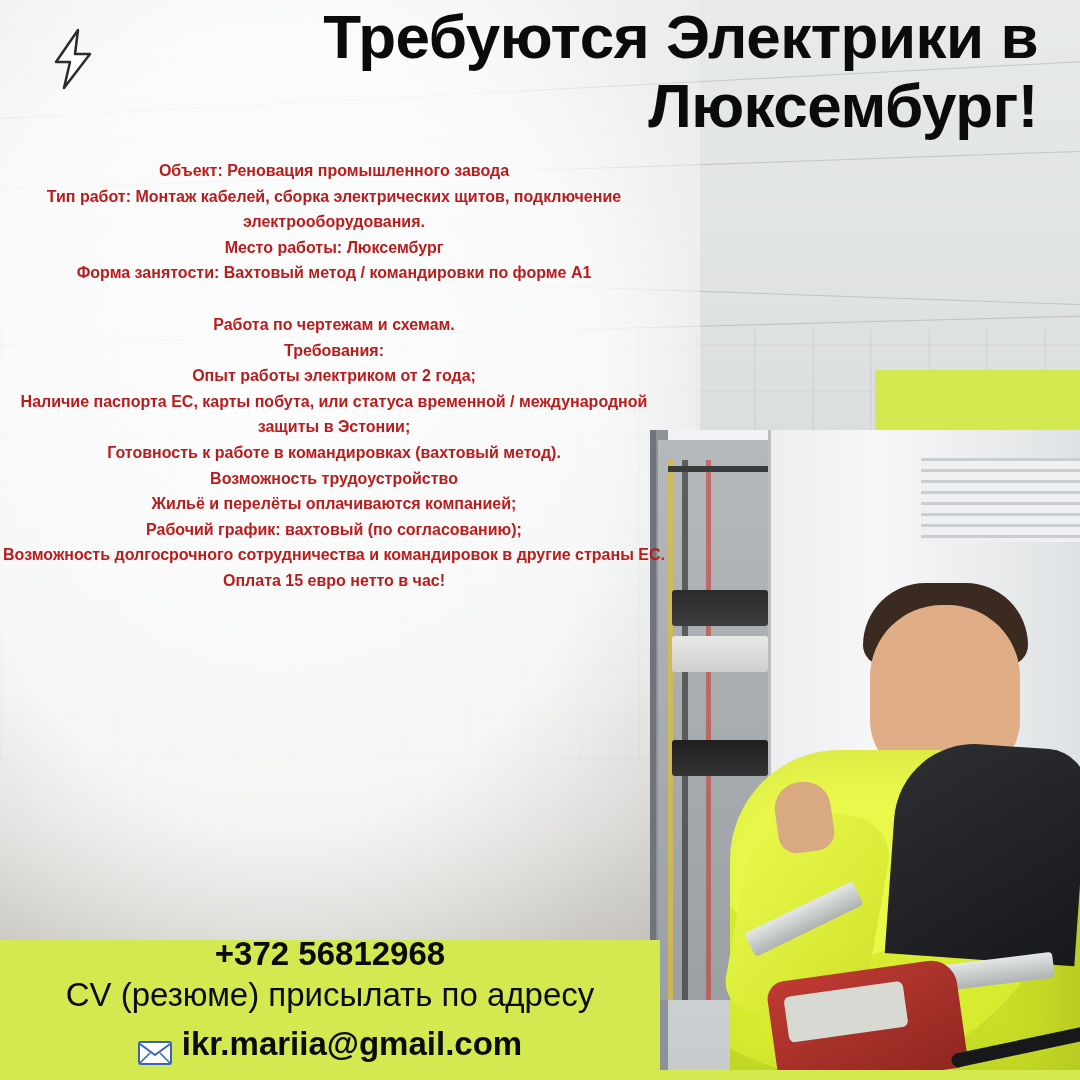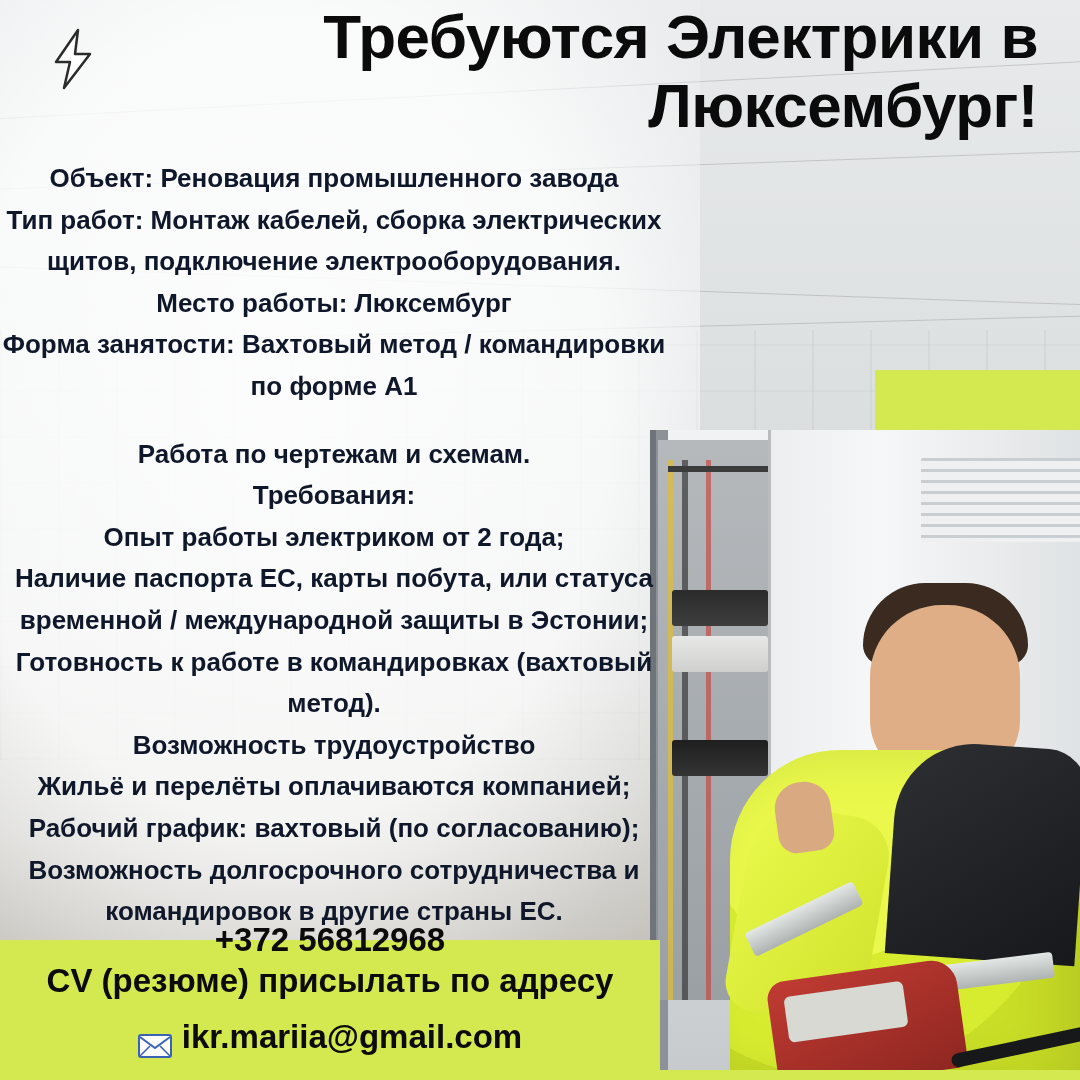--- a/index.html
+++ b/index.html
@@ -230,53 +230,53 @@
     position: absolute;
     left: 46px; top: 28px;
     width: 54px; height: 62px;
   }
 
   .body-block {
     position: absolute;
     left: 0; top: 158px;
     width: 668px;
     text-align: center;
-    font-size: 26px;
+    font-size: 16px;
     font-weight: bold;
     line-height: 1.60;
-    color: #0f172a;
+    color: #b91c1c;
   }
   .body-block p { margin: 0; }
   .spacer { height: 26px; }
 
   .contact {
     position: absolute;
     left: 0; bottom: 6px;
     width: 660px;
     text-align: center;
     color: #0b0b0b;
   }
   .phone {
     font-size: 33px;
     font-weight: bold;
     line-height: 1.25;
     margin: 0;
     padding-top: 4px;
   }
   .cv-line {
     font-size: 33px;
-    font-weight: bold;
+    font-weight: normal;
     line-height: 1.25;
     margin: 0;
   }
   .email-line {
     font-size: 33px;
     font-weight: bold;
     line-height: 1.3;
-    margin: 15px;
+    margin: 8px;
     display: flex;
     align-items: center;
     justify-content: center;
     gap: 10px;
   }
   .mail-icon {
     display: inline-block;
     width: 34px; height: 24px;
   }
 </style>

